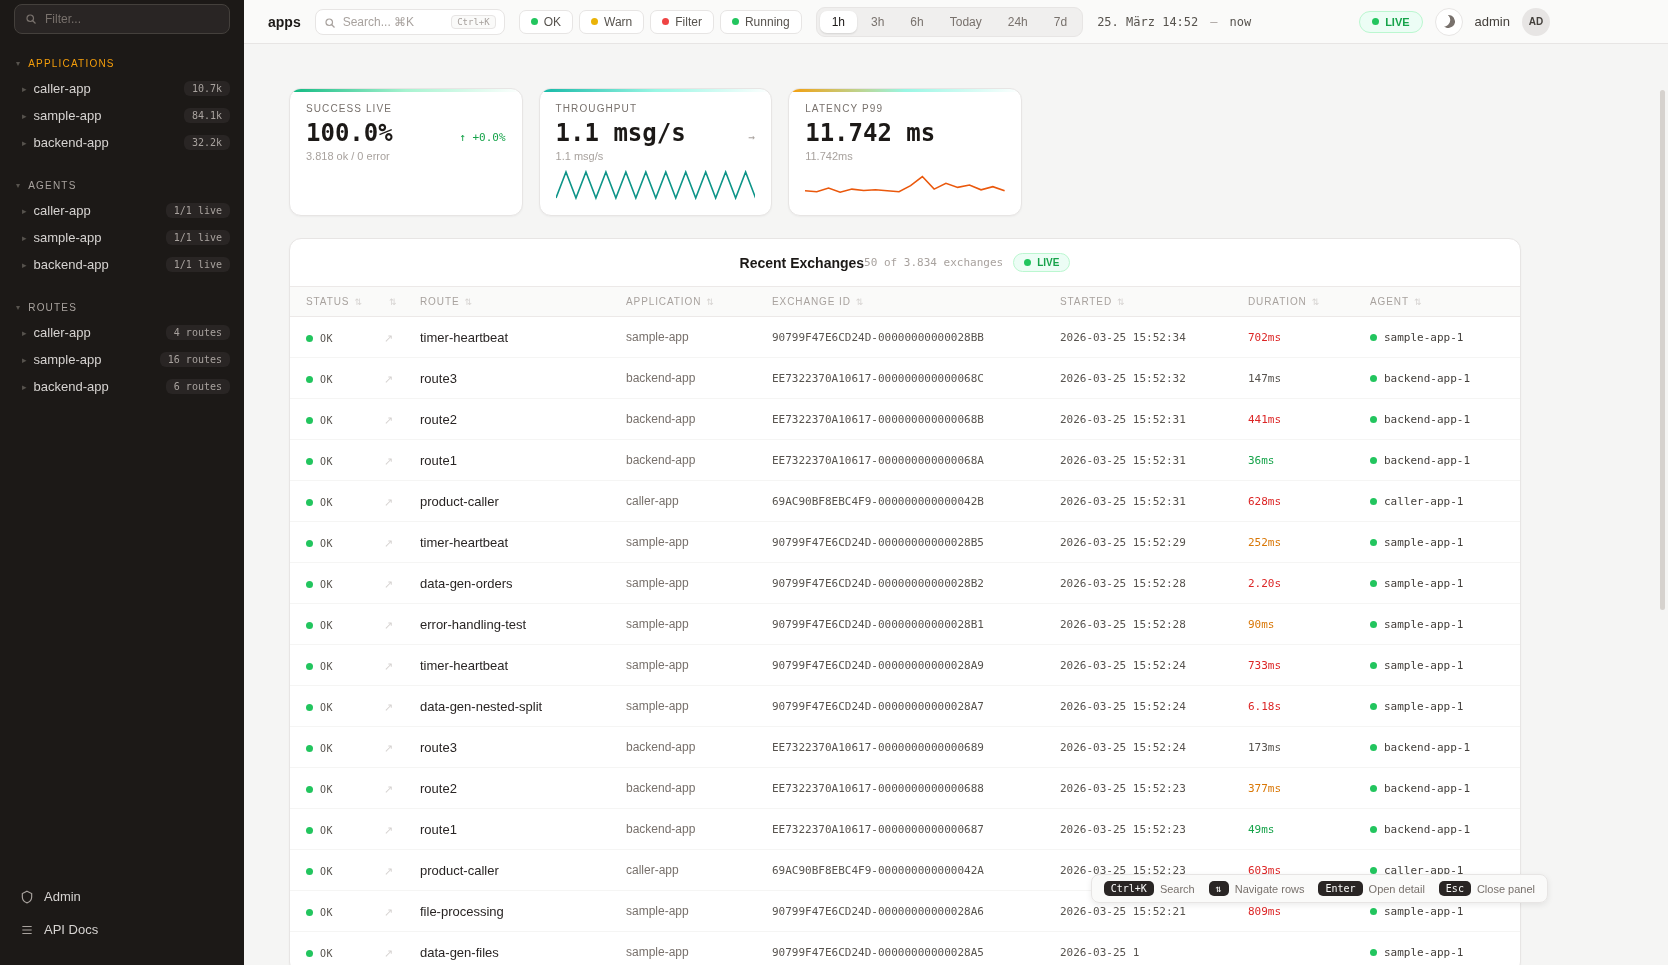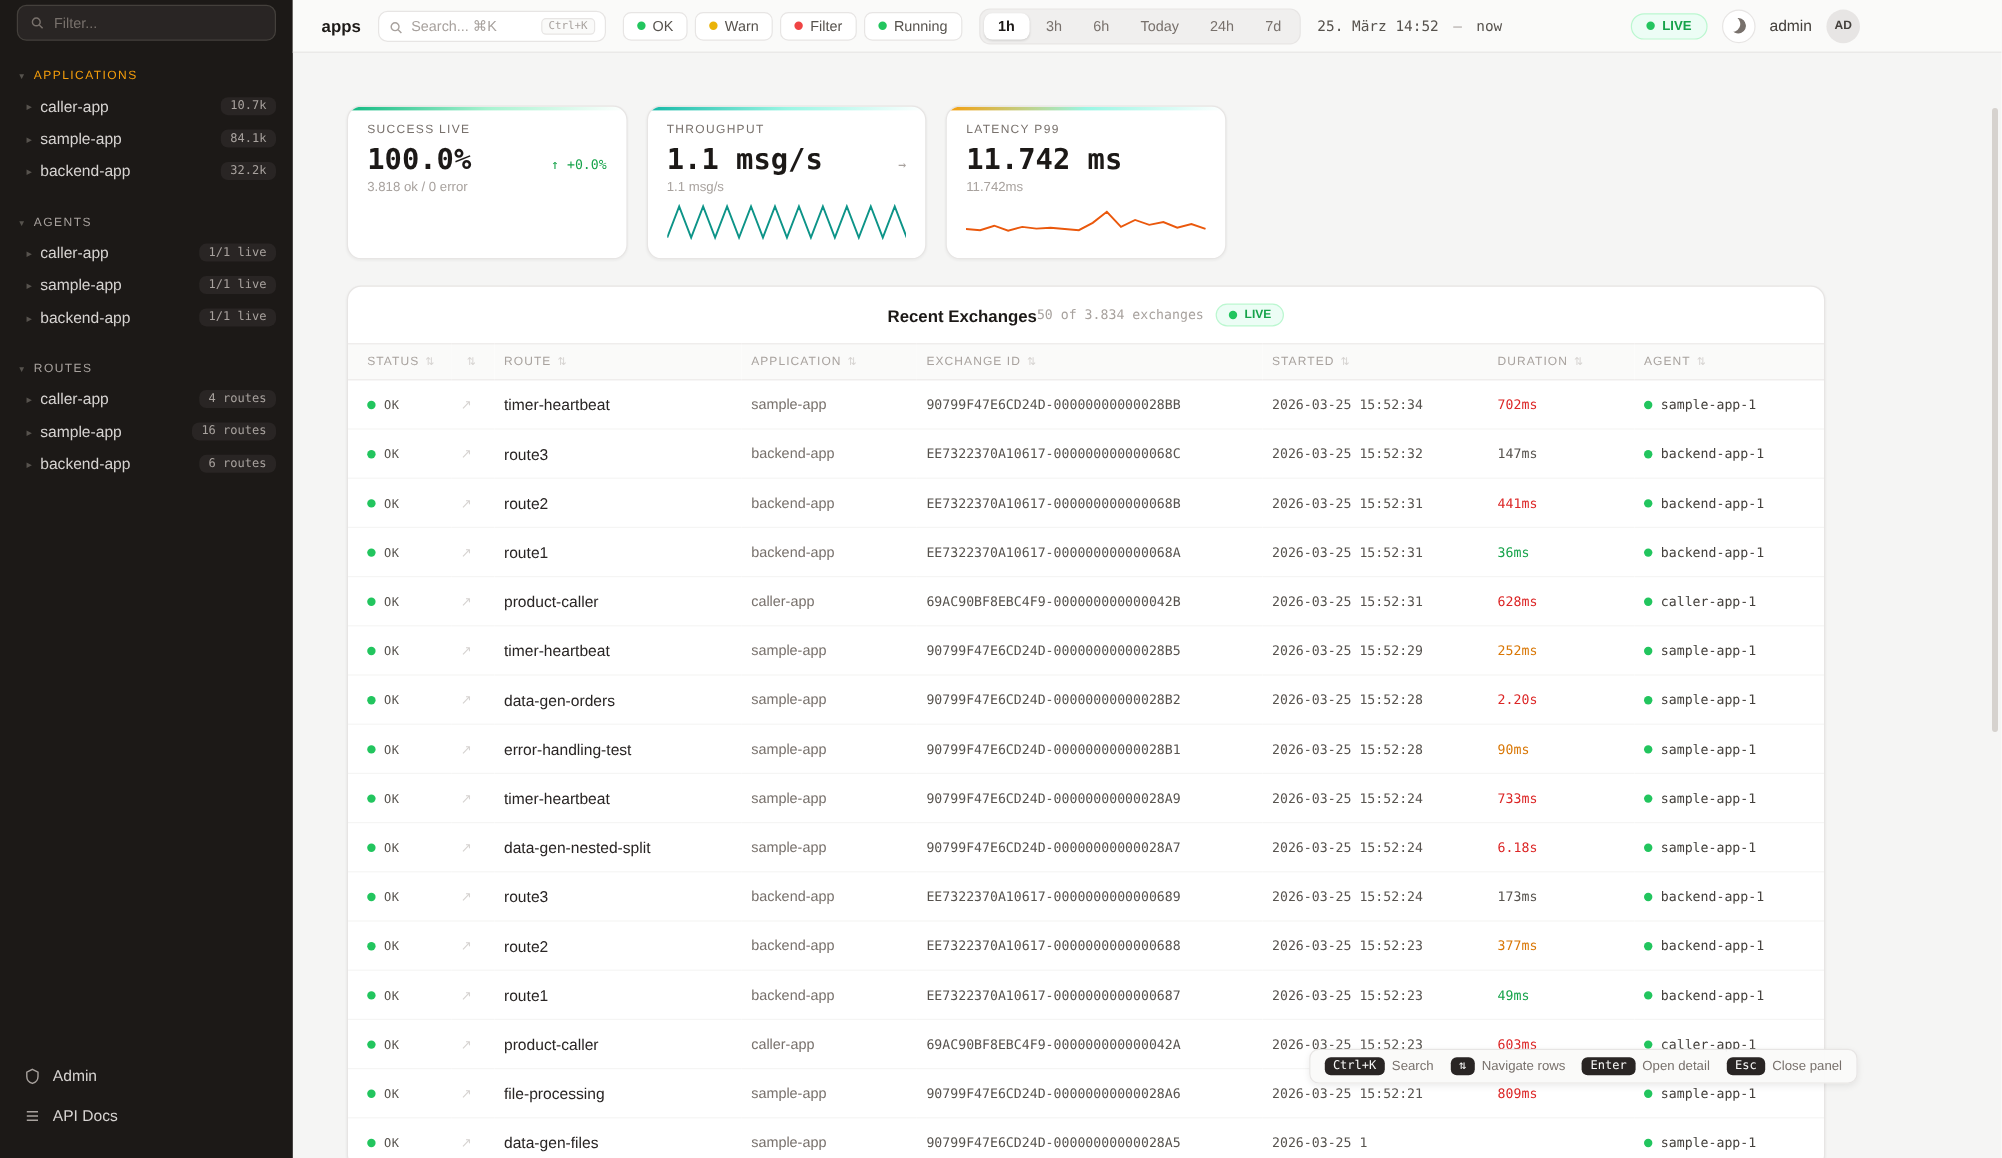--- a/index.html
+++ b/index.html
@@ -33,21 +33,21 @@
   .page-label{font-weight:bold;font-size:14px}
   .search-box{display:flex;align-items:flex-end;gap:7px;border:1px solid #e7e5e4;background:#fff;border-radius:8px;padding:5px 8px;width:190px}
   .search-box input{border:0;outline:0;flex:1;min-width:0;font:inherit;font-size:12px;color:#1c1917;background:transparent}
   .search-box input::placeholder{color:#a8a29e}
   .kbd{border:1px solid #e7e5e4;border-radius:4px;padding:1px 5px;font-size:9px;color:#a8a29e;font-family:"DejaVu Sans Mono",monospace;background:#fafaf9;white-space:nowrap}
   .chips{display:flex;gap:6px}
   .chip{display:flex;align-items:center;gap:6px;border:1px solid #e7e5e4;background:#fff;border-radius:7px;padding:4px 11px;font-size:12px;color:#57534e;cursor:pointer}
   .dot{width:7px;height:7px;border-radius:50%;display:inline-block;flex-shrink:0}
   .seg{display:flex;background:#f0efee;border:1px solid #e7e5e4;border-radius:9px;padding:3px;gap:2px}
   .seg button{border:0;background:transparent;font-size:12px;color:#78716c;padding:4px 12px;border-radius:7px;cursor:pointer;font-family:inherit}
-  .seg button.active{background:#fff;color:#1c1917;font-weight:bold;box-shadow:0 1px 2px rgba(0,0,0,.12)}
+  .seg button.active{background:#fff;color:#1c1917;font-weight:normal;box-shadow:0 1px 2px rgba(0,0,0,.12)}
   .daterange{font-family:"DejaVu Sans Mono",monospace;font-size:12px;color:#57534e;display:flex;gap:12px;align-items:center;cursor:pointer;white-space:nowrap}
   .daterange .sep{color:#a8a29e}
   .topbar-right{margin-left:auto;display:flex;gap:12px;align-items:center}
   .live-pill{display:flex;align-items:center;gap:6px;background:#ecfdf5;border:1px solid #bbf7d0;color:#16a34a;border-radius:999px;padding:4px 12px;font-size:11px;font-weight:bold;cursor:pointer}
   .icon-btn{width:28px;height:28px;border-radius:50%;border:1px solid #e7e5e4;background:#fff;display:flex;align-items:center;justify-content:center;cursor:pointer}
   .moon{width:13px;height:13px;border-radius:50%;box-shadow:inset -4px -3px 0 0 #78716c;transform:rotate(-20deg)}
   .user-name{font-size:13px;color:#44403c}
   .avatar{width:28px;height:28px;border-radius:50%;background:#e7e5e4;display:flex;align-items:center;justify-content:center;font-size:10px;font-weight:bold;color:#44403c;cursor:pointer}
 
   

